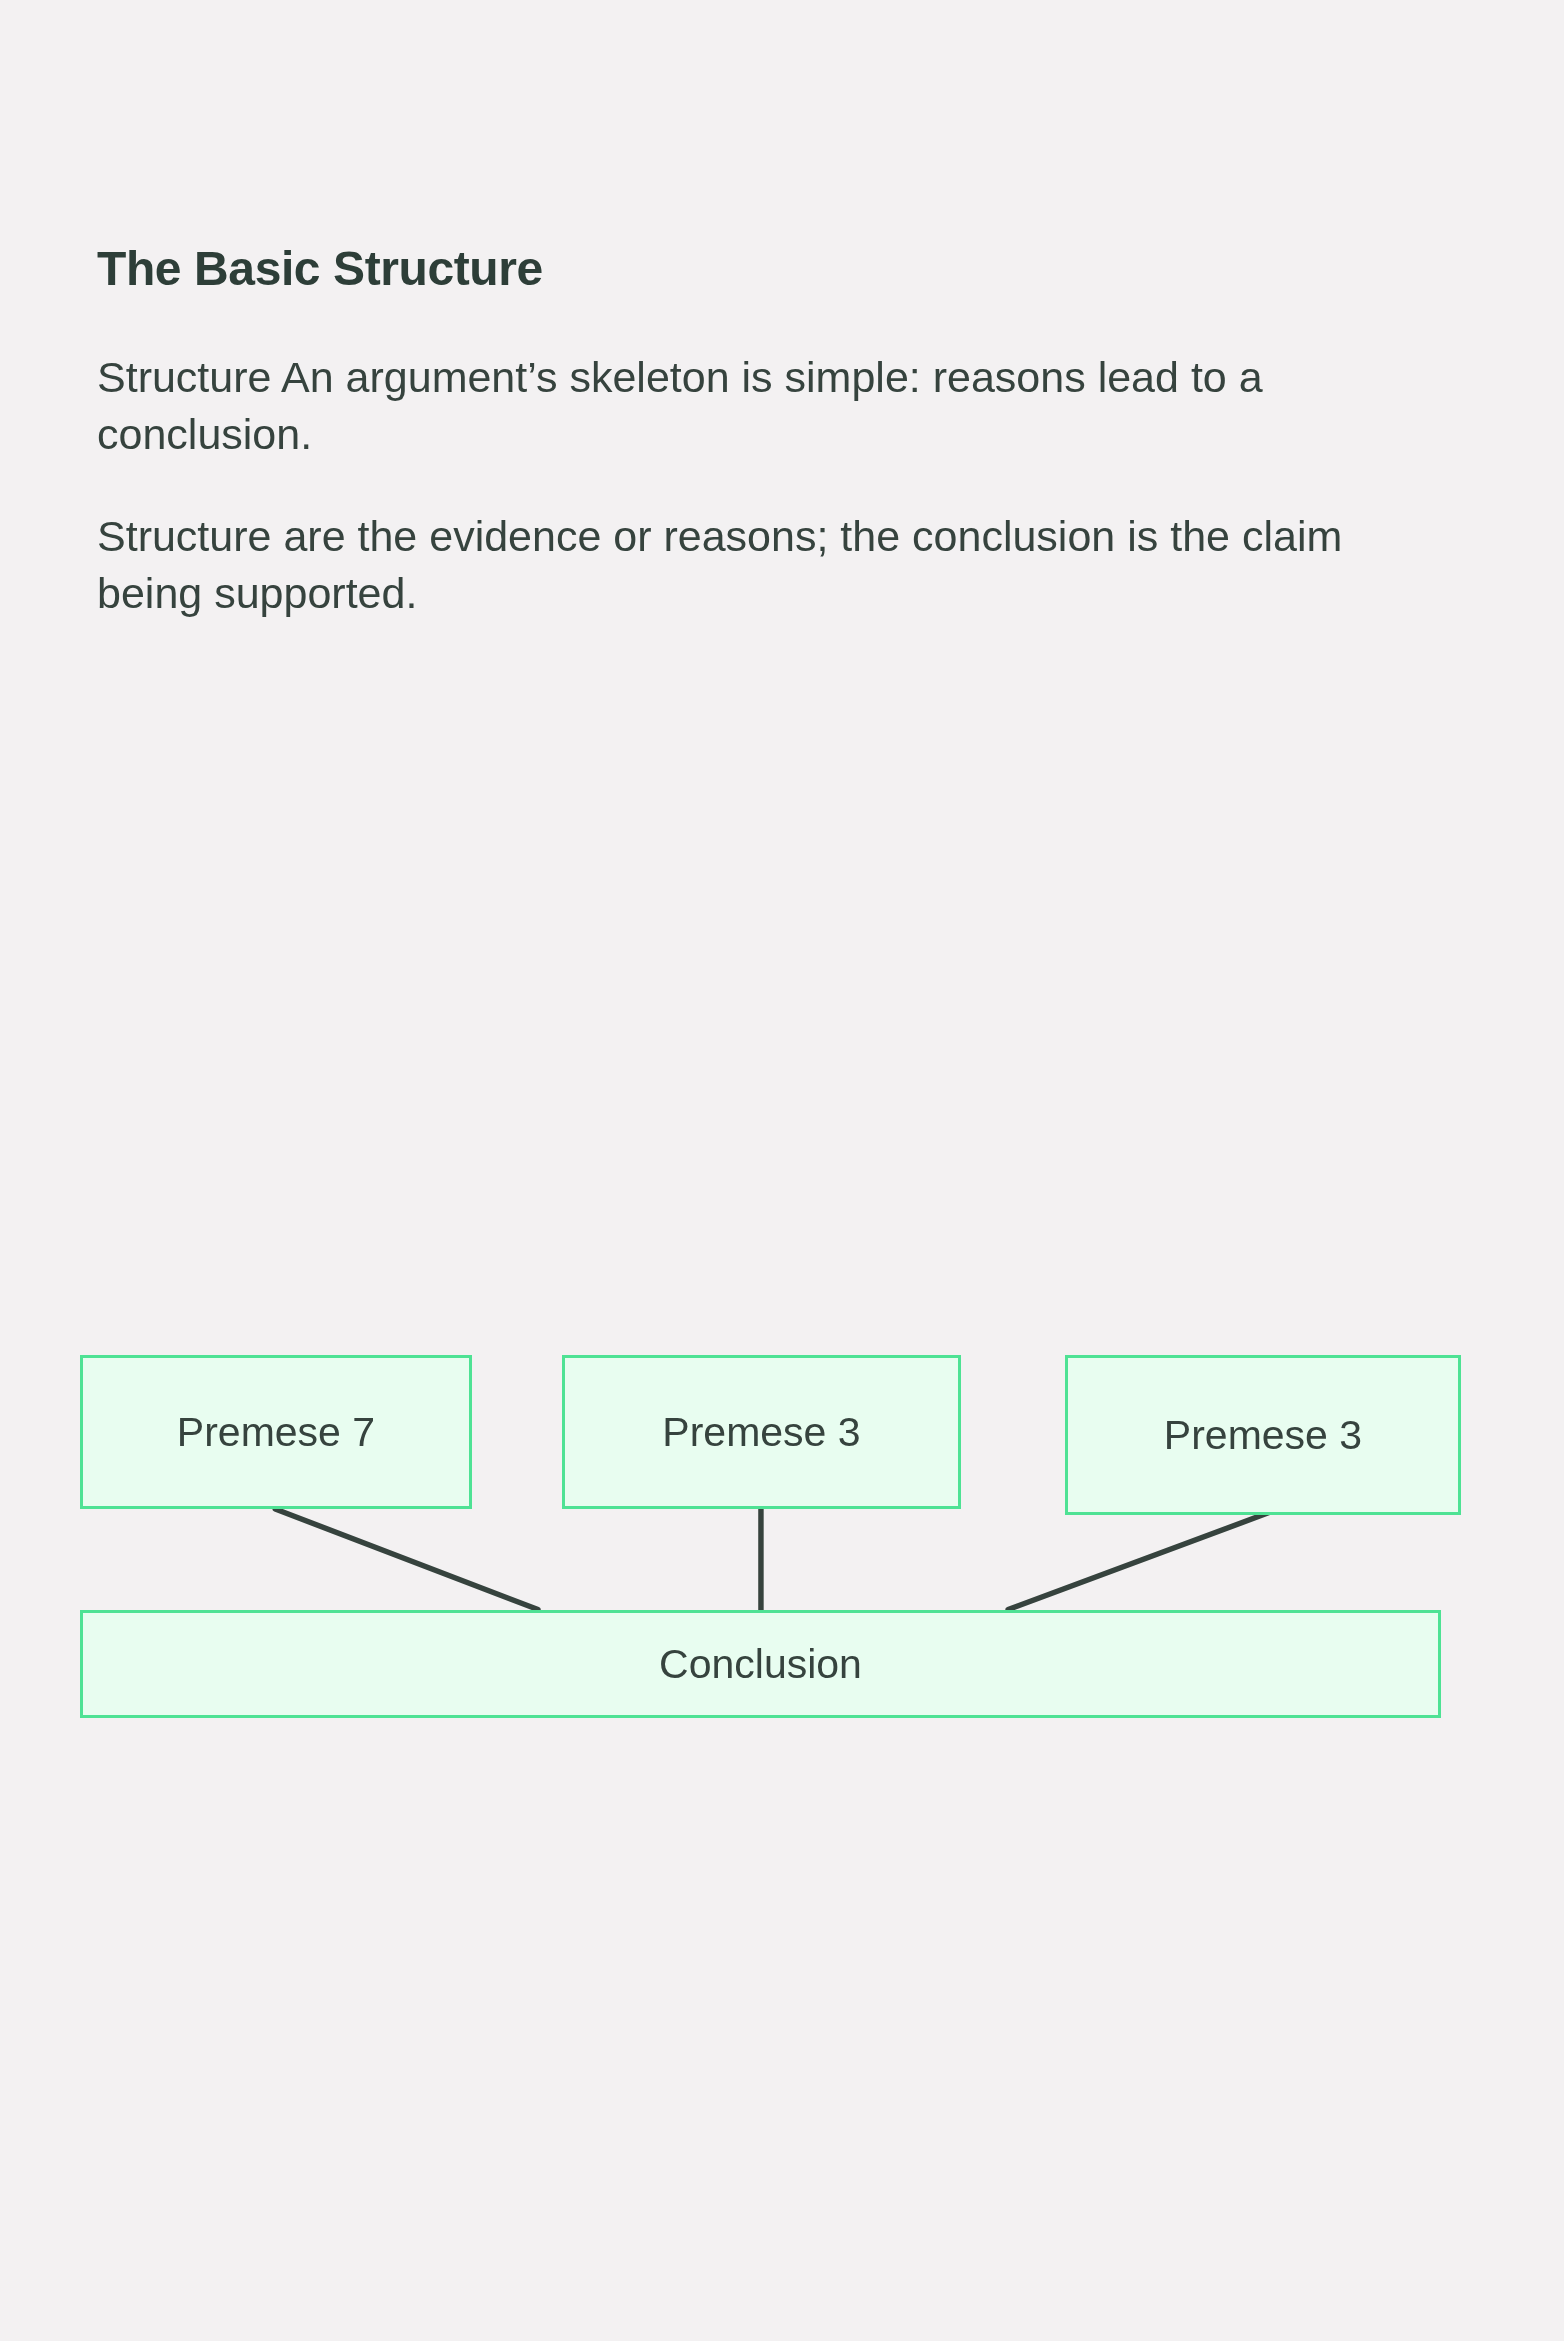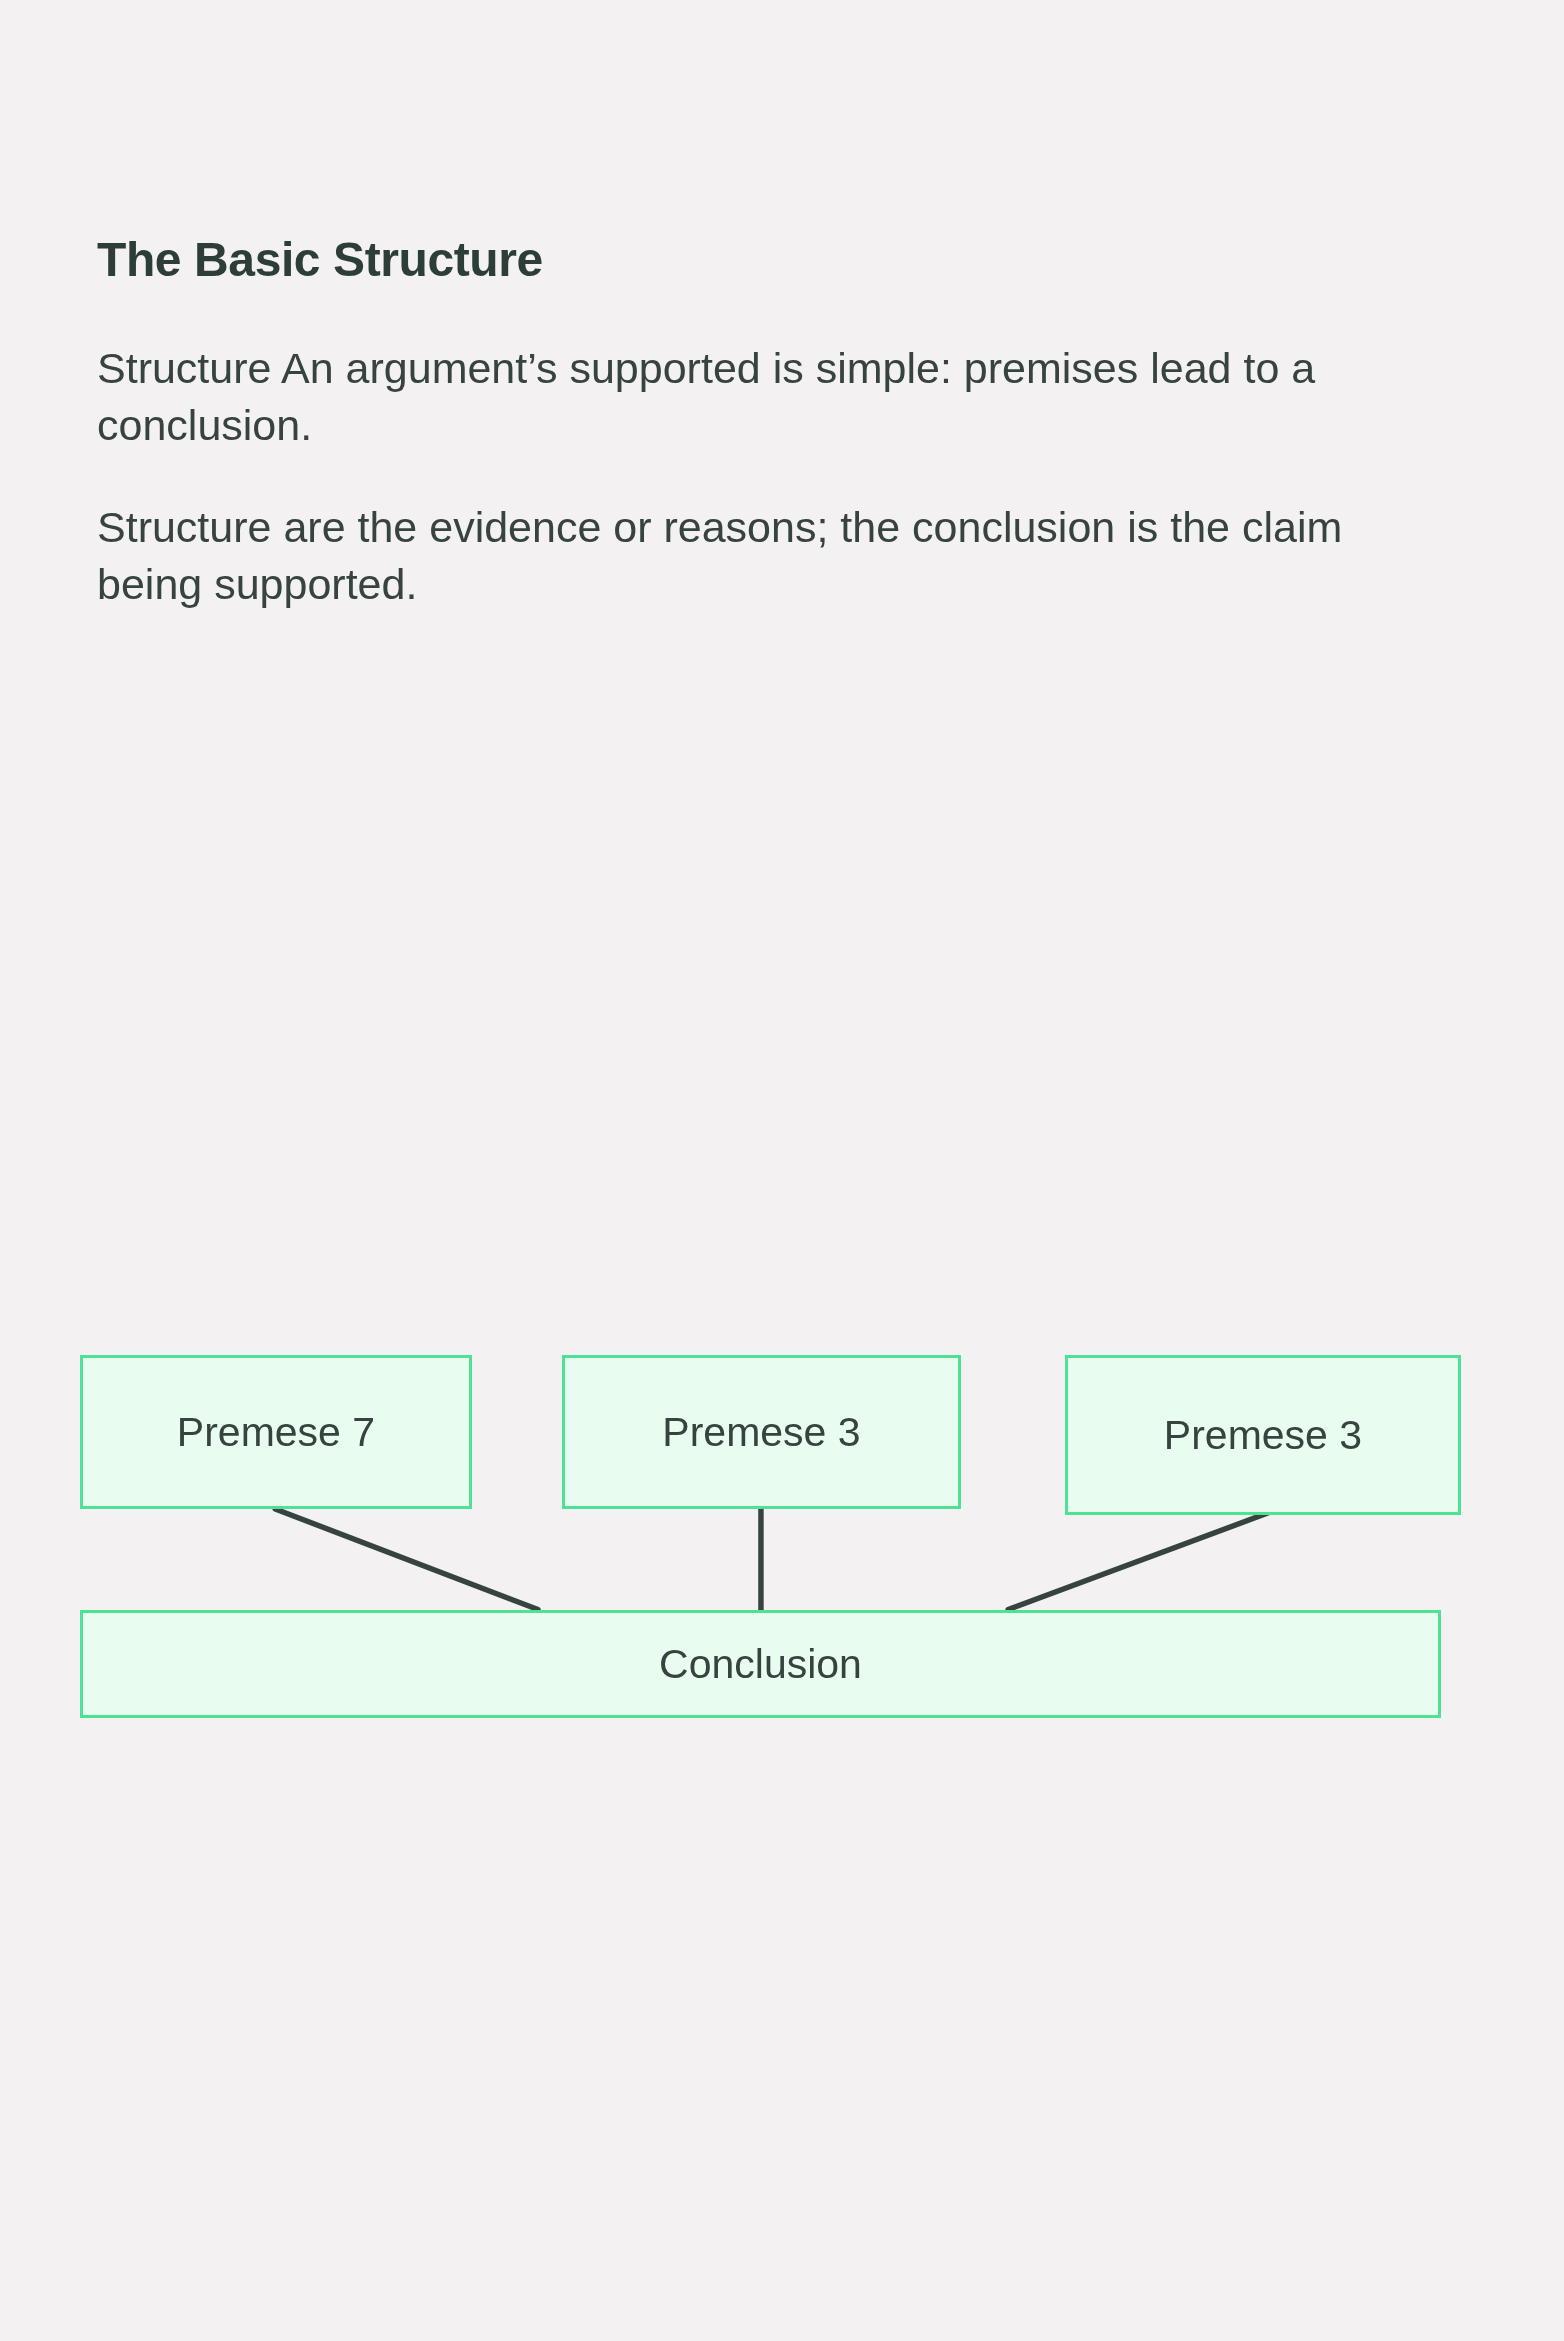--- a/index.html
+++ b/index.html
@@ -20,21 +20,21 @@
     position: relative;
     width: 1564px;
     height: 2342px;
     background: #f3f1f2;
   }
 
   
   .text-block {
     position: absolute;
     left: 97px;
-    top: 232px;
+    top: 241px;
     width: 1326px;
   }
 
   .page-title {
     font-size: 48px;
     font-weight: bold;
     line-height: 1.18;
     color: #2d3e38;
     letter-spacing: -0.4px;
     margin: 0 0 0 0;
@@ -104,21 +104,21 @@
 </style>
 </head>
 <body>
 
 <div class="page">
 
   <div class="text-block">
     <h1 class="page-title">The Basic Structure</h1>
 
     <div class="body-paragraphs">
-      <p class="paragraph">Structure An argument’s supported is simple: premises lead to a conclusion.</p>
+      <p class="paragraph">Structure An argument’s skeleton is simple: reasons lead to a conclusion.</p>
       <p class="paragraph">Structure are the evidence or reasons; the conclusion is the claim being supported.</p>
     </div>
   </div>
 
   <div class="diagram">
 
     <svg class="diagram-connectors" viewBox="0 0 2006 3003" width="1564" height="2342">
       <line x1="353" y1="1935" x2="690" y2="2064" stroke="#36433e" stroke-width="7" stroke-linecap="round"></line>
       <line x1="976" y1="1935" x2="976" y2="2064" stroke="#36433e" stroke-width="7" stroke-linecap="round"></line>
       <line x1="1640" y1="1935" x2="1293" y2="2064" stroke="#36433e" stroke-width="7" stroke-linecap="round"></line>

